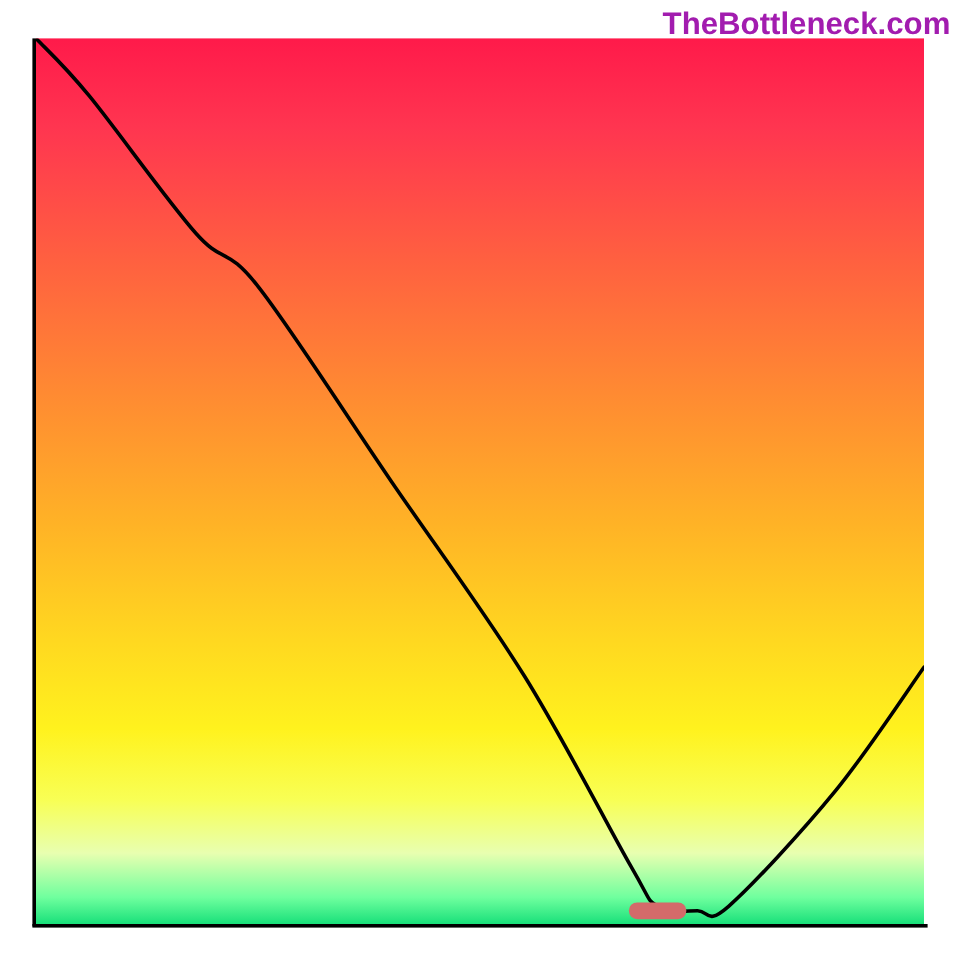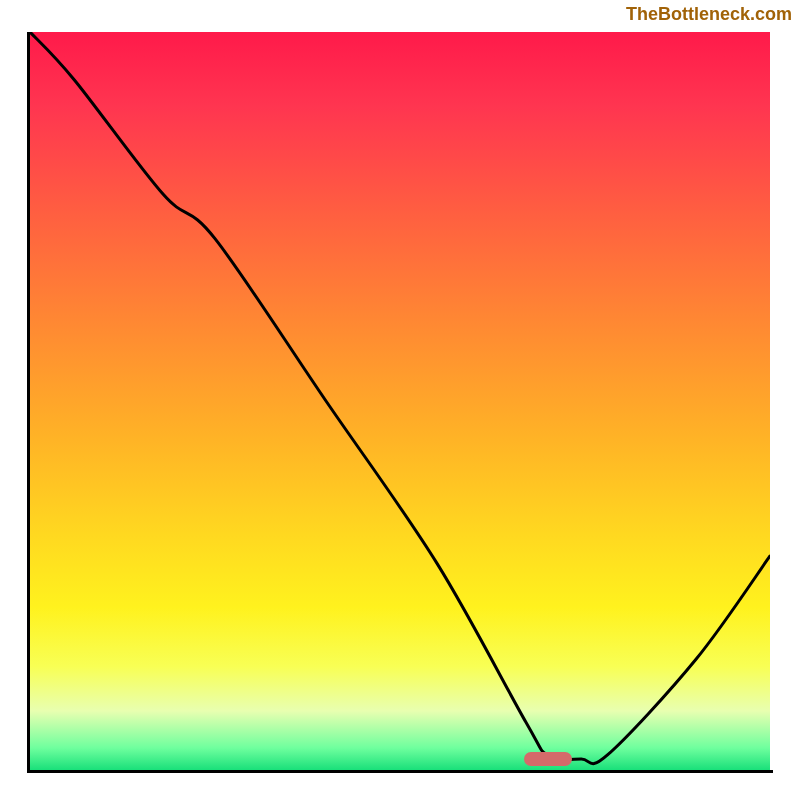--- a/index.html
+++ b/index.html
@@ -51,23 +51,23 @@
   width: 746px;
   height: 3px;
   background: #000;
 }
 
 
 .watermark {
   position: absolute;
   top: 4px;
   right: 8px;
-  font-size: 18px;
+  font-size: 26px;
   font-weight: bold;
-  color: #a16207;
+  color: #a21caf;
   letter-spacing: 0px;
 }
 
 
 .curve-svg {
   position: absolute;
   left: 30px;
   top: 32px;
   width: 740px;
   height: 738px;

